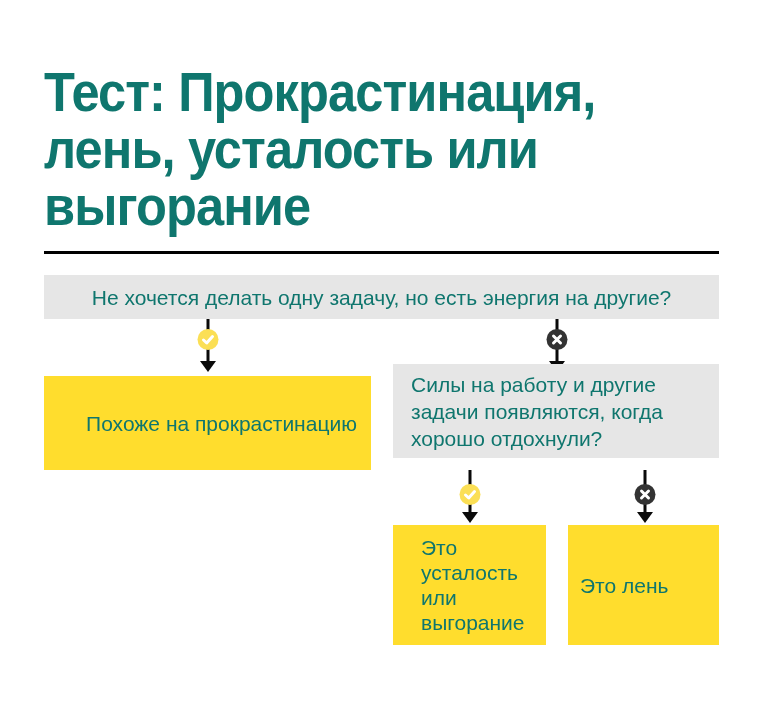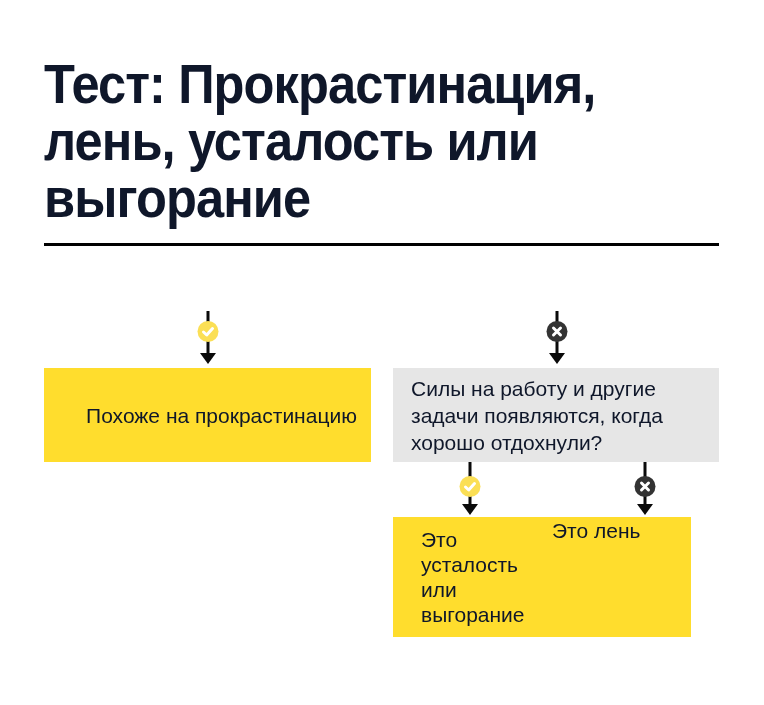--- a/index.html
+++ b/index.html
@@ -1,46 +1,46 @@
 <!DOCTYPE html>
 <html><head>
 <meta charset="utf-8">
 <style>
   html,body{margin:0;padding:0;background:#fff;}
   .canvas{
     position:relative;width:764px;height:669px;background:#fff;
-    font-family:"Liberation Sans",sans-serif;color:#0f172a;overflow:hidden;
+    font-family:"Liberation Sans",sans-serif;color:#0f766e;overflow:hidden;margin-top:8px;
   }
   .title{
     position:absolute;left:44px;top:56px;margin:0;width:640px;
     font-size:55px;line-height:57px;font-weight:bold;letter-spacing:-1px;
     white-space:pre-line;transform:scaleX(0.92);transform-origin:left top;
   }
   .rule{position:absolute;left:44px;top:243px;width:675px;height:3px;background:#000;}
   .box{position:absolute;font-size:21px;line-height:27px;box-sizing:border-box;}
   .preline{white-space:pre-line;}
   .q1{
     left:44px;top:267px;width:675px;height:44px;background:#E6E6E6;
     display:flex;align-items:center;justify-content:center;text-align:center;
   }
   .result-left{
     left:44px;top:368px;width:327px;height:94px;background:#FFDD2D;
     display:flex;align-items:center;justify-content:center;text-align:center;padding-left:28px;
   }
   .q2{
-    left:393px;top:368px;width:326px;height:94px;background:#E6E6E6;
+    left:393px;top:356px;width:326px;height:94px;background:#E6E6E6;
     display:flex;align-items:center;padding:0 40px 0 18px;
   }
   .r3a{
     left:393px;top:517px;width:153px;height:120px;background:#FFDD2D;
     display:flex;align-items:center;padding-left:28px;line-height:25px;
   }
   .r3b{
-    left:540px;top:517px;width:151px;height:120px;background:#FFDD2D;
-    display:flex;padding-left:12px;
+    left:568px;top:517px;width:151px;height:120px;background:#FFDD2D;
+    display:flex;align-items:center;padding-left:12px;
   }
   .arrow{position:absolute;width:22px;height:53px;}
   .arrow .stem{
     position:absolute;left:50%;transform:translateX(-50%);
     top:0;bottom:9px;width:3px;background:#0a0a0a;
   }
   .arrow .head{
     position:absolute;left:50%;transform:translateX(-50%);bottom:0;
     width:0;height:0;border-left:8px solid transparent;
     border-right:8px solid transparent;border-top:11px solid #0a0a0a;
@@ -63,20 +63,23 @@
 <body>
 
 <div class="canvas">
 
   <h1 class="title">Тест: Прокрастинация,
 лень, усталость или
 выгорание</h1>
 
   <div class="rule"></div>
 
+  <div class="box q1" style="background: rgb(230, 230, 230);">
+    <span>Не хочется делать одну задачу, но есть энергия на другие?</span>
+  </div>
 
   <div class="arrow r1 a1">
     <span class="stem"></span>
     <span class="badge yes" style="background: rgb(251, 223, 85);">
       <svg width="21" height="21" viewBox="0 0 21 21" aria-hidden="true">
         <path d="M6 11l3.2 3L15 7.5" fill="none" stroke="#ffffff" stroke-width="3" stroke-linecap="round" stroke-linejoin="round"></path>
       </svg>
     </span>
     <span class="head"></span>
   </div>

